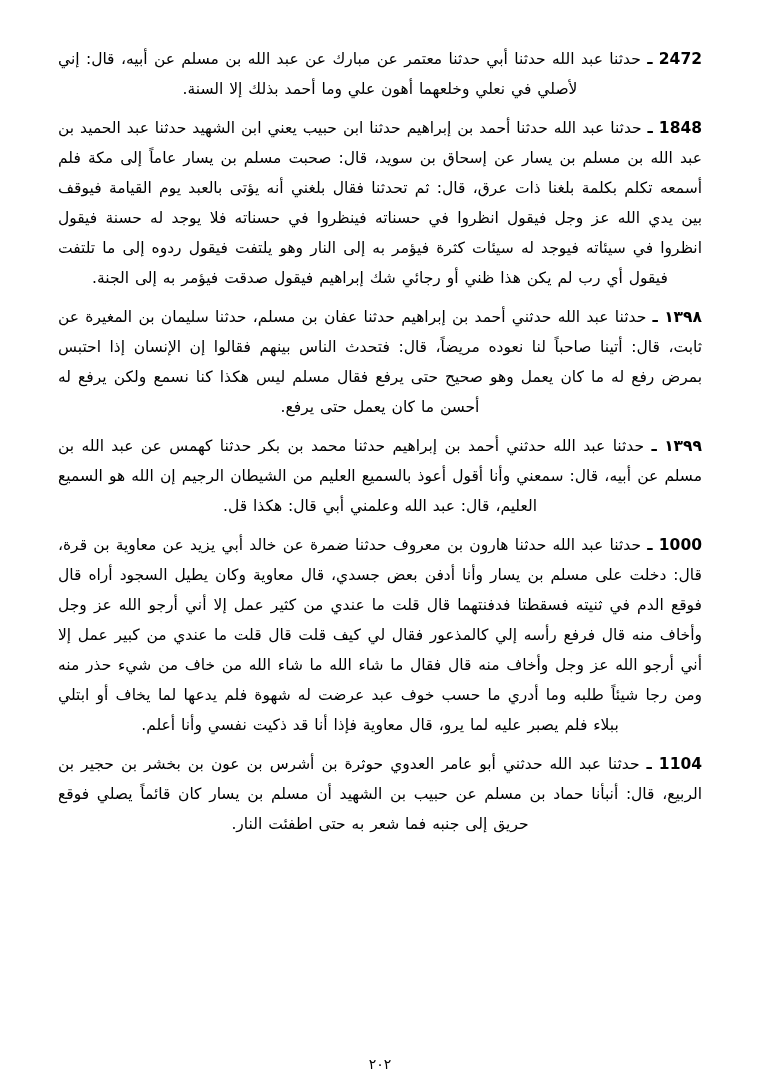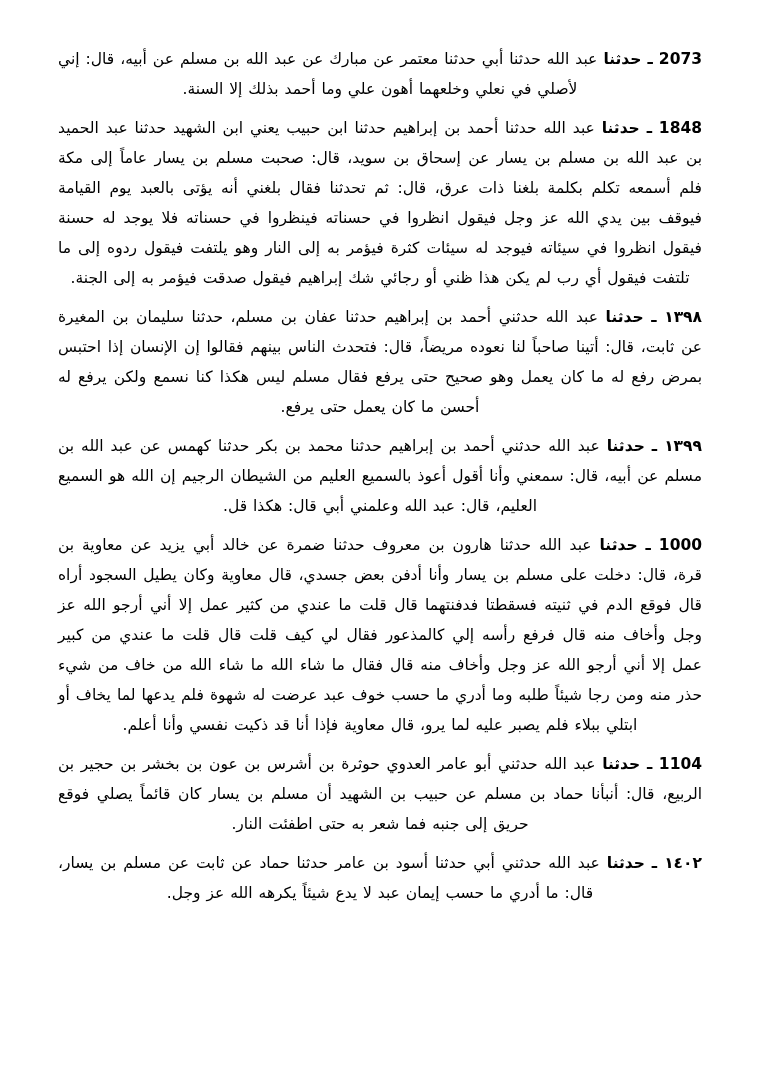--- a/index.html
+++ b/index.html
@@ -33,38 +33,38 @@
     font-size: 15.5px;
     line-height: 30px;
     margin: 0 0 9px 0;
     word-spacing: 1px;
   }
   .para .num {
     font-weight: bold;
     letter-spacing: 0px;
   }
   .para .lead {
-    font-weight: bold;
+    font-weight: normal;
   }
   .page-number {
     text-align: center;
     font-size: 14px;
     letter-spacing: 1px;
     padding-top: 14px;
   }
 </style>
 </head>
 <body>
 
 <div class="page">
 
   <div class="body-text">
 
     <p class="para">
-      <span class="num">2073</span>
+      <span class="num">2472</span>
       <span class="num">ـ</span>
       <span class="lead">حدثنا</span>
       <span>عبد الله حدثنا أبي حدثنا معتمر عن مبارك عن عبد الله بن مسلم عن أبيه، قال: إني لأصلي في نعلي وخلعهما أهون علي وما أحمد بذلك إلا السنة.</span>
     </p>
 
     <p class="para">
       <span class="num">1848</span>
       <span class="num">ـ</span>
       <span class="lead">حدثنا</span>
       <span>عبد الله حدثنا أحمد بن إبراهيم حدثنا ابن حبيب يعني ابن الشهيد حدثنا عبد الحميد بن عبد الله بن مسلم بن يسار عن إسحاق بن سويد، قال: صحبت مسلم بن يسار عاماً إلى مكة فلم أسمعه تكلم بكلمة بلغنا ذات عرق، قال: ثم تحدثنا فقال بلغني أنه يؤتى بالعبد يوم القيامة فيوقف بين يدي الله عز وجل فيقول انظروا في حسناته فينظروا في حسناته فلا يوجد له حسنة فيقول انظروا في سيئاته فيوجد له سيئات كثرة فيؤمر به إلى النار وهو يلتفت فيقول ردوه إلى ما تلتفت فيقول أي رب لم يكن هذا ظني أو رجائي شك إبراهيم فيقول صدقت فيؤمر به إلى الجنة.</span>
@@ -91,24 +91,19 @@
       <span>عبد الله حدثنا هارون بن معروف حدثنا ضمرة عن خالد أبي يزيد عن معاوية بن قرة، قال: دخلت على مسلم بن يسار وأنا أدفن بعض جسدي، قال معاوية وكان يطيل السجود أراه قال فوقع الدم في ثنيته فسقطتا فدفنتهما قال قلت ما عندي من كثير عمل إلا أني أرجو الله عز وجل وأخاف منه قال فرفع رأسه إلي كالمذعور فقال لي كيف قلت قال قلت ما عندي من كبير عمل إلا أني أرجو الله عز وجل وأخاف منه قال فقال ما شاء الله ما شاء الله من خاف من شيء حذر منه ومن رجا شيئاً طلبه وما أدري ما حسب خوف عبد عرضت له شهوة فلم يدعها لما يخاف أو ابتلي ببلاء فلم يصبر عليه لما يرو، قال معاوية فإذا أنا قد ذكيت نفسي وأنا أعلم.</span>
     </p>
 
     <p class="para">
       <span class="num">1104</span>
       <span class="num">ـ</span>
       <span class="lead">حدثنا</span>
       <span>عبد الله حدثني أبو عامر العدوي حوثرة بن أشرس بن عون بن بخشر بن حجير بن الربيع، قال: أنبأنا حماد بن مسلم عن حبيب بن الشهيد أن مسلم بن يسار كان قائماً يصلي فوقع حريق إلى جنبه فما شعر به حتى اطفئت النار.</span>
     </p>
 
-    <p class="para">
-      <span class="num">١٤٠٢</span>
-      <span class="num">ـ</span>
-      <span class="lead">حدثنا</span>
-      <span>عبد الله حدثني أبي حدثنا أسود بن عامر حدثنا حماد عن ثابت عن مسلم بن يسار، قال: ما أدري ما حسب إيمان عبد لا يدع شيئاً يكرهه الله عز وجل.</span>
-    </p>
 
 
   </div>
 
+  <div class="page-number">٢٠٢</div>
 
 </div>
 
 </body></html>

